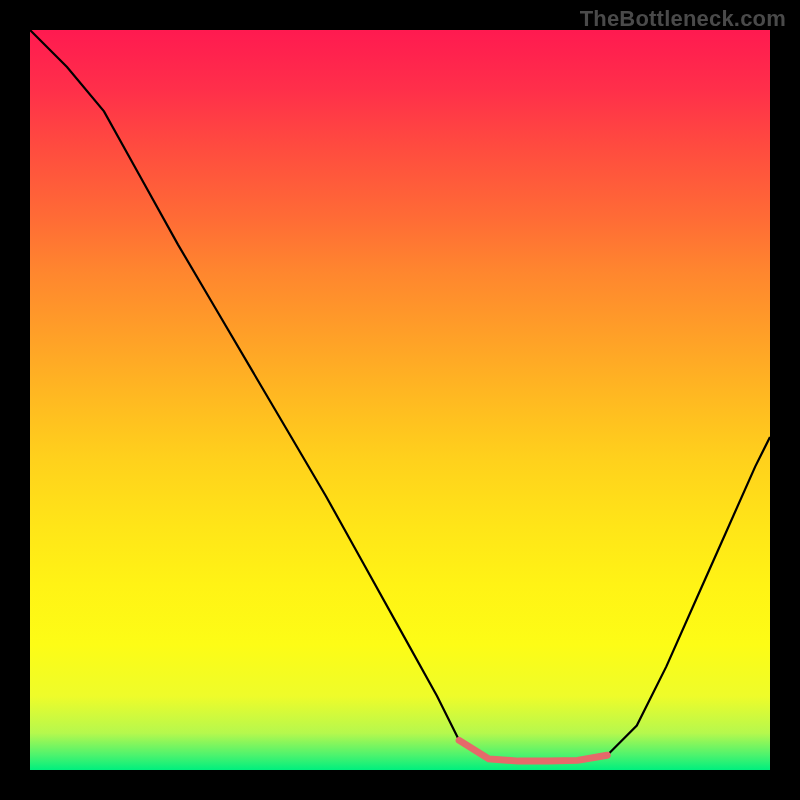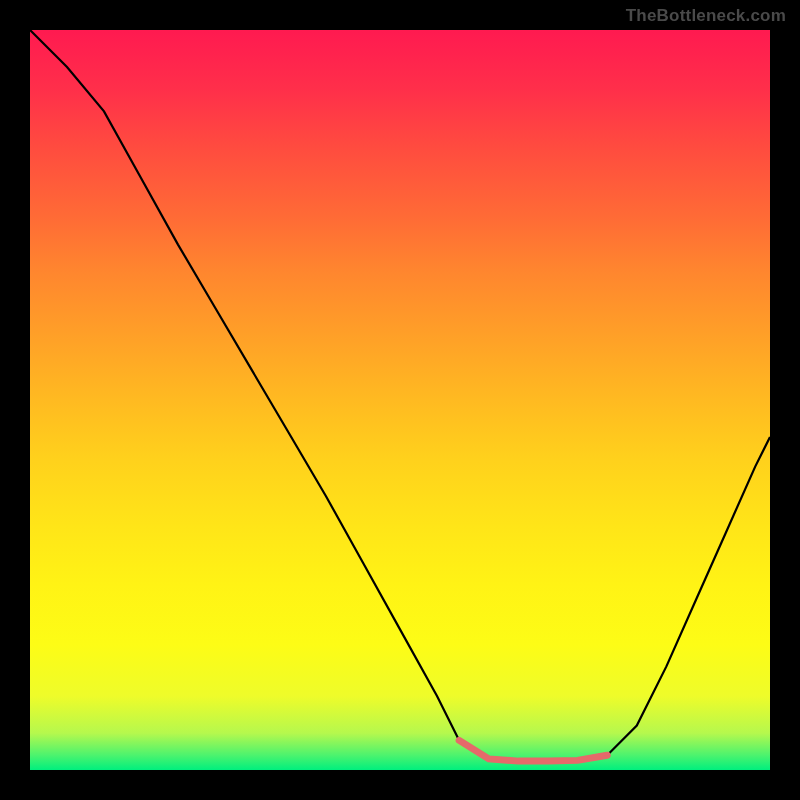--- a/index.html
+++ b/index.html
@@ -9,21 +9,21 @@
     background: #000000;
     position: relative;
     font-family: Arial, sans-serif;
     overflow: hidden;
   }
   .watermark {
     position: absolute;
     top: 6px;
     right: 14px;
     color: #4a4a4a;
-    font-size: 17px;
+    font-size: 22px;
     font-weight: bold;
     letter-spacing: 0.2px;
     z-index: 10;
   }
   .plot-area {
     position: absolute;
     left: 30px;
     top: 30px;
     width: 740px;
     height: 740px;

